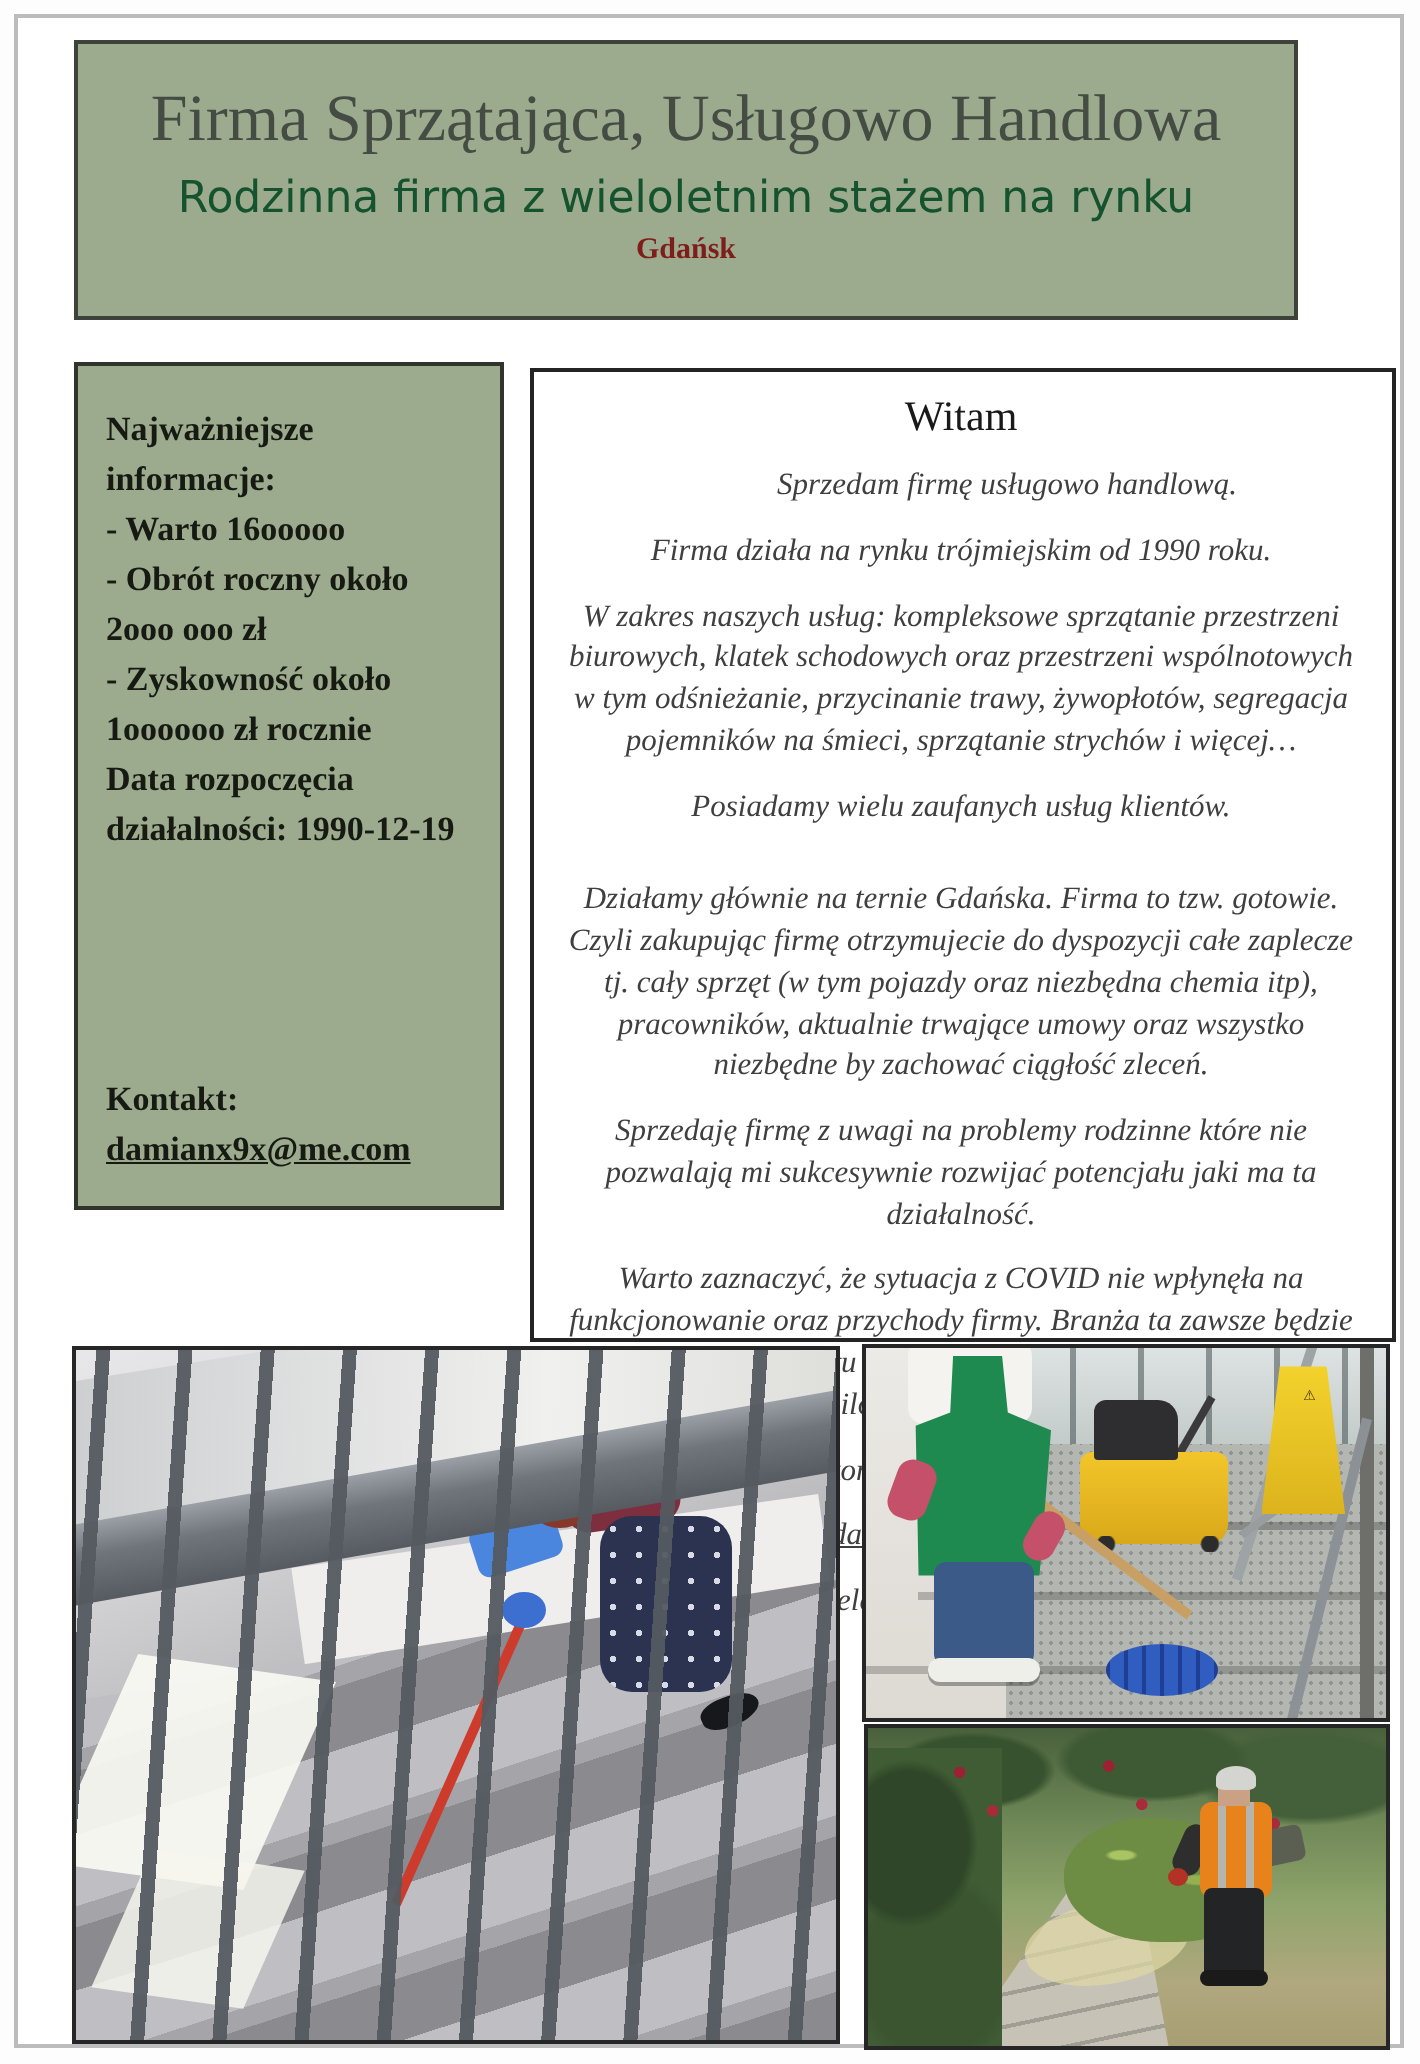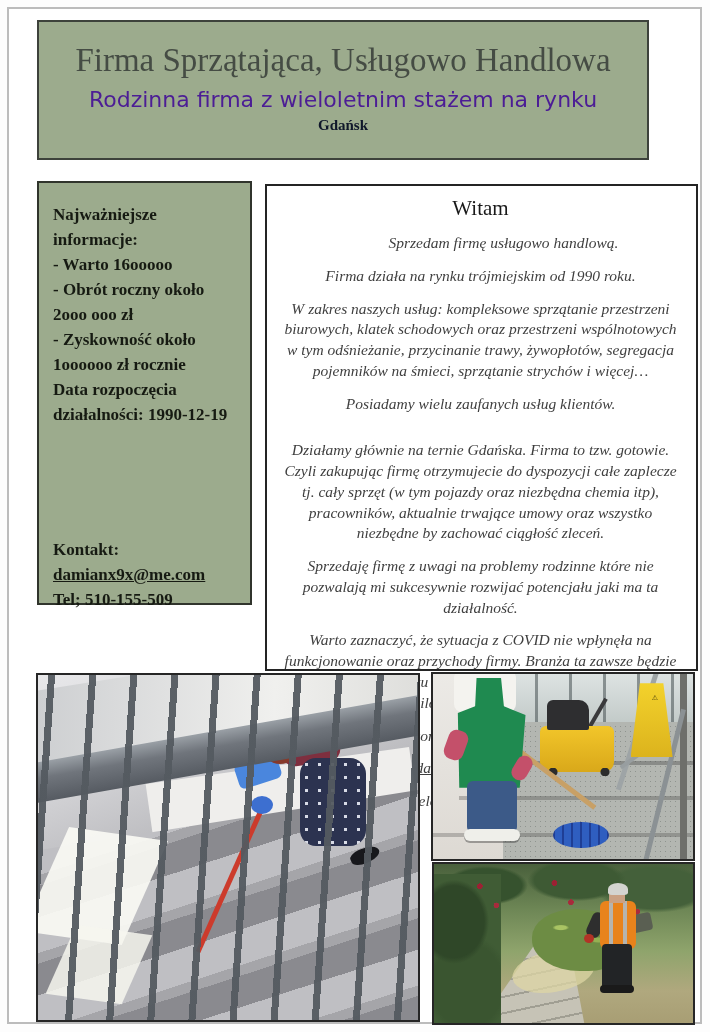--- a/index.html
+++ b/index.html
@@ -4,22 +4,22 @@
 <style>
   * { margin:0; padding:0; box-sizing:border-box; }
   html,body { width:710px; height:1032px; background:#ffffff; font-family:"Liberation Serif", serif; }
   .stage { position:relative; width:710px; height:1032px; background:#fdfdfd; overflow:hidden; }
   .page-frame { position:absolute; left:7px; top:7px; width:695px; height:1017px; border:2px solid #bcbcbc; background:#ffffff; }
 
   
   .header-box { position:absolute; left:37px; top:20px; width:612px; height:140px;
     background:#9cab8d; border:2px solid #3d423b; text-align:center; padding-top:20px; }
   .header-title { font-family:"Liberation Serif", serif; font-size:33px; color:#454c44; line-height:1.15; }
-  .header-subtitle { font-family:"DejaVu Sans", sans-serif; font-size:22px; color:#4c1d95; margin-top:7px; }
-  .header-city { font-family:"Liberation Serif", serif; font-weight:bold; font-size:15px; color:#0f172a; margin-top:5px;text-align:center; }
+  .header-subtitle { font-family:"DejaVu Sans", sans-serif; font-size:22px; color:#14532d; margin-top:7px; }
+  .header-city { font-family:"Liberation Serif", serif; font-weight:bold; font-size:15px; color:#7f1d1d; margin-top:5px;text-align:center; }
 
   
   .sidebar-box { position:absolute; left:37px; top:181px; width:215px; height:424px;
     background:#9cab8d; border:2px solid #30342c; padding:20px 14px; color:#161a12;
     font-weight:bold; font-size:17px; line-height:1.47; }
   .sidebar-item { display:block; }
   .contact-block { position:absolute; left:14px; top:355px; width:187px; }
   .contact-email { text-decoration:underline; color:#161a12; cursor:pointer; }
 
   
@@ -143,21 +143,20 @@
   <div class="sidebar-box">
     <span class="sidebar-item">Najważniejsze informacje:</span>
     <span class="sidebar-item">- Warto 16ooooo</span>
     <span class="sidebar-item">- Obrót roczny około 2ooo ooo zł</span>
     <span class="sidebar-item">- Zyskowność około 1oooooo zł rocznie</span>
     <span class="sidebar-item">Data rozpoczęcia działalności: 1990-12-19</span>
 
     <div class="contact-block">
       <span class="sidebar-item">Kontakt:</span>
       <span class="sidebar-item contact-email">damianx9x@me.com</span>
-      <span class="sidebar-item">Tel; 510-155-509</span>
     </div>
   </div>
 
   <div class="main-box">
     <h1 class="main-heading">Witam</h1>
     <p class="para intro">Sprzedam firmę usługowo handlową.</p>
     <p class="para">Firma działa na rynku trójmiejskim od 1990 roku.</p>
     <p class="para">W zakres naszych usług: kompleksowe sprzątanie przestrzeni biurowych, klatek schodowych oraz przestrzeni wspólnotowych w tym odśnieżanie, przycinanie trawy, żywopłotów, segregacja pojemników na śmieci, sprzątanie strychów i więcej…</p>
     <p class="para">Posiadamy wielu zaufanych usług klientów.</p>
     <p class="para gap-before">Działamy głównie na ternie Gdańska. Firma to tzw. gotowie. Czyli zakupując firmę otrzymujecie do dyspozycji całe zaplecze tj. cały sprzęt (w tym pojazdy oraz niezbędna chemia itp), pracowników, aktualnie trwające umowy oraz wszystko niezbędne by zachować ciągłość zleceń.</p>

